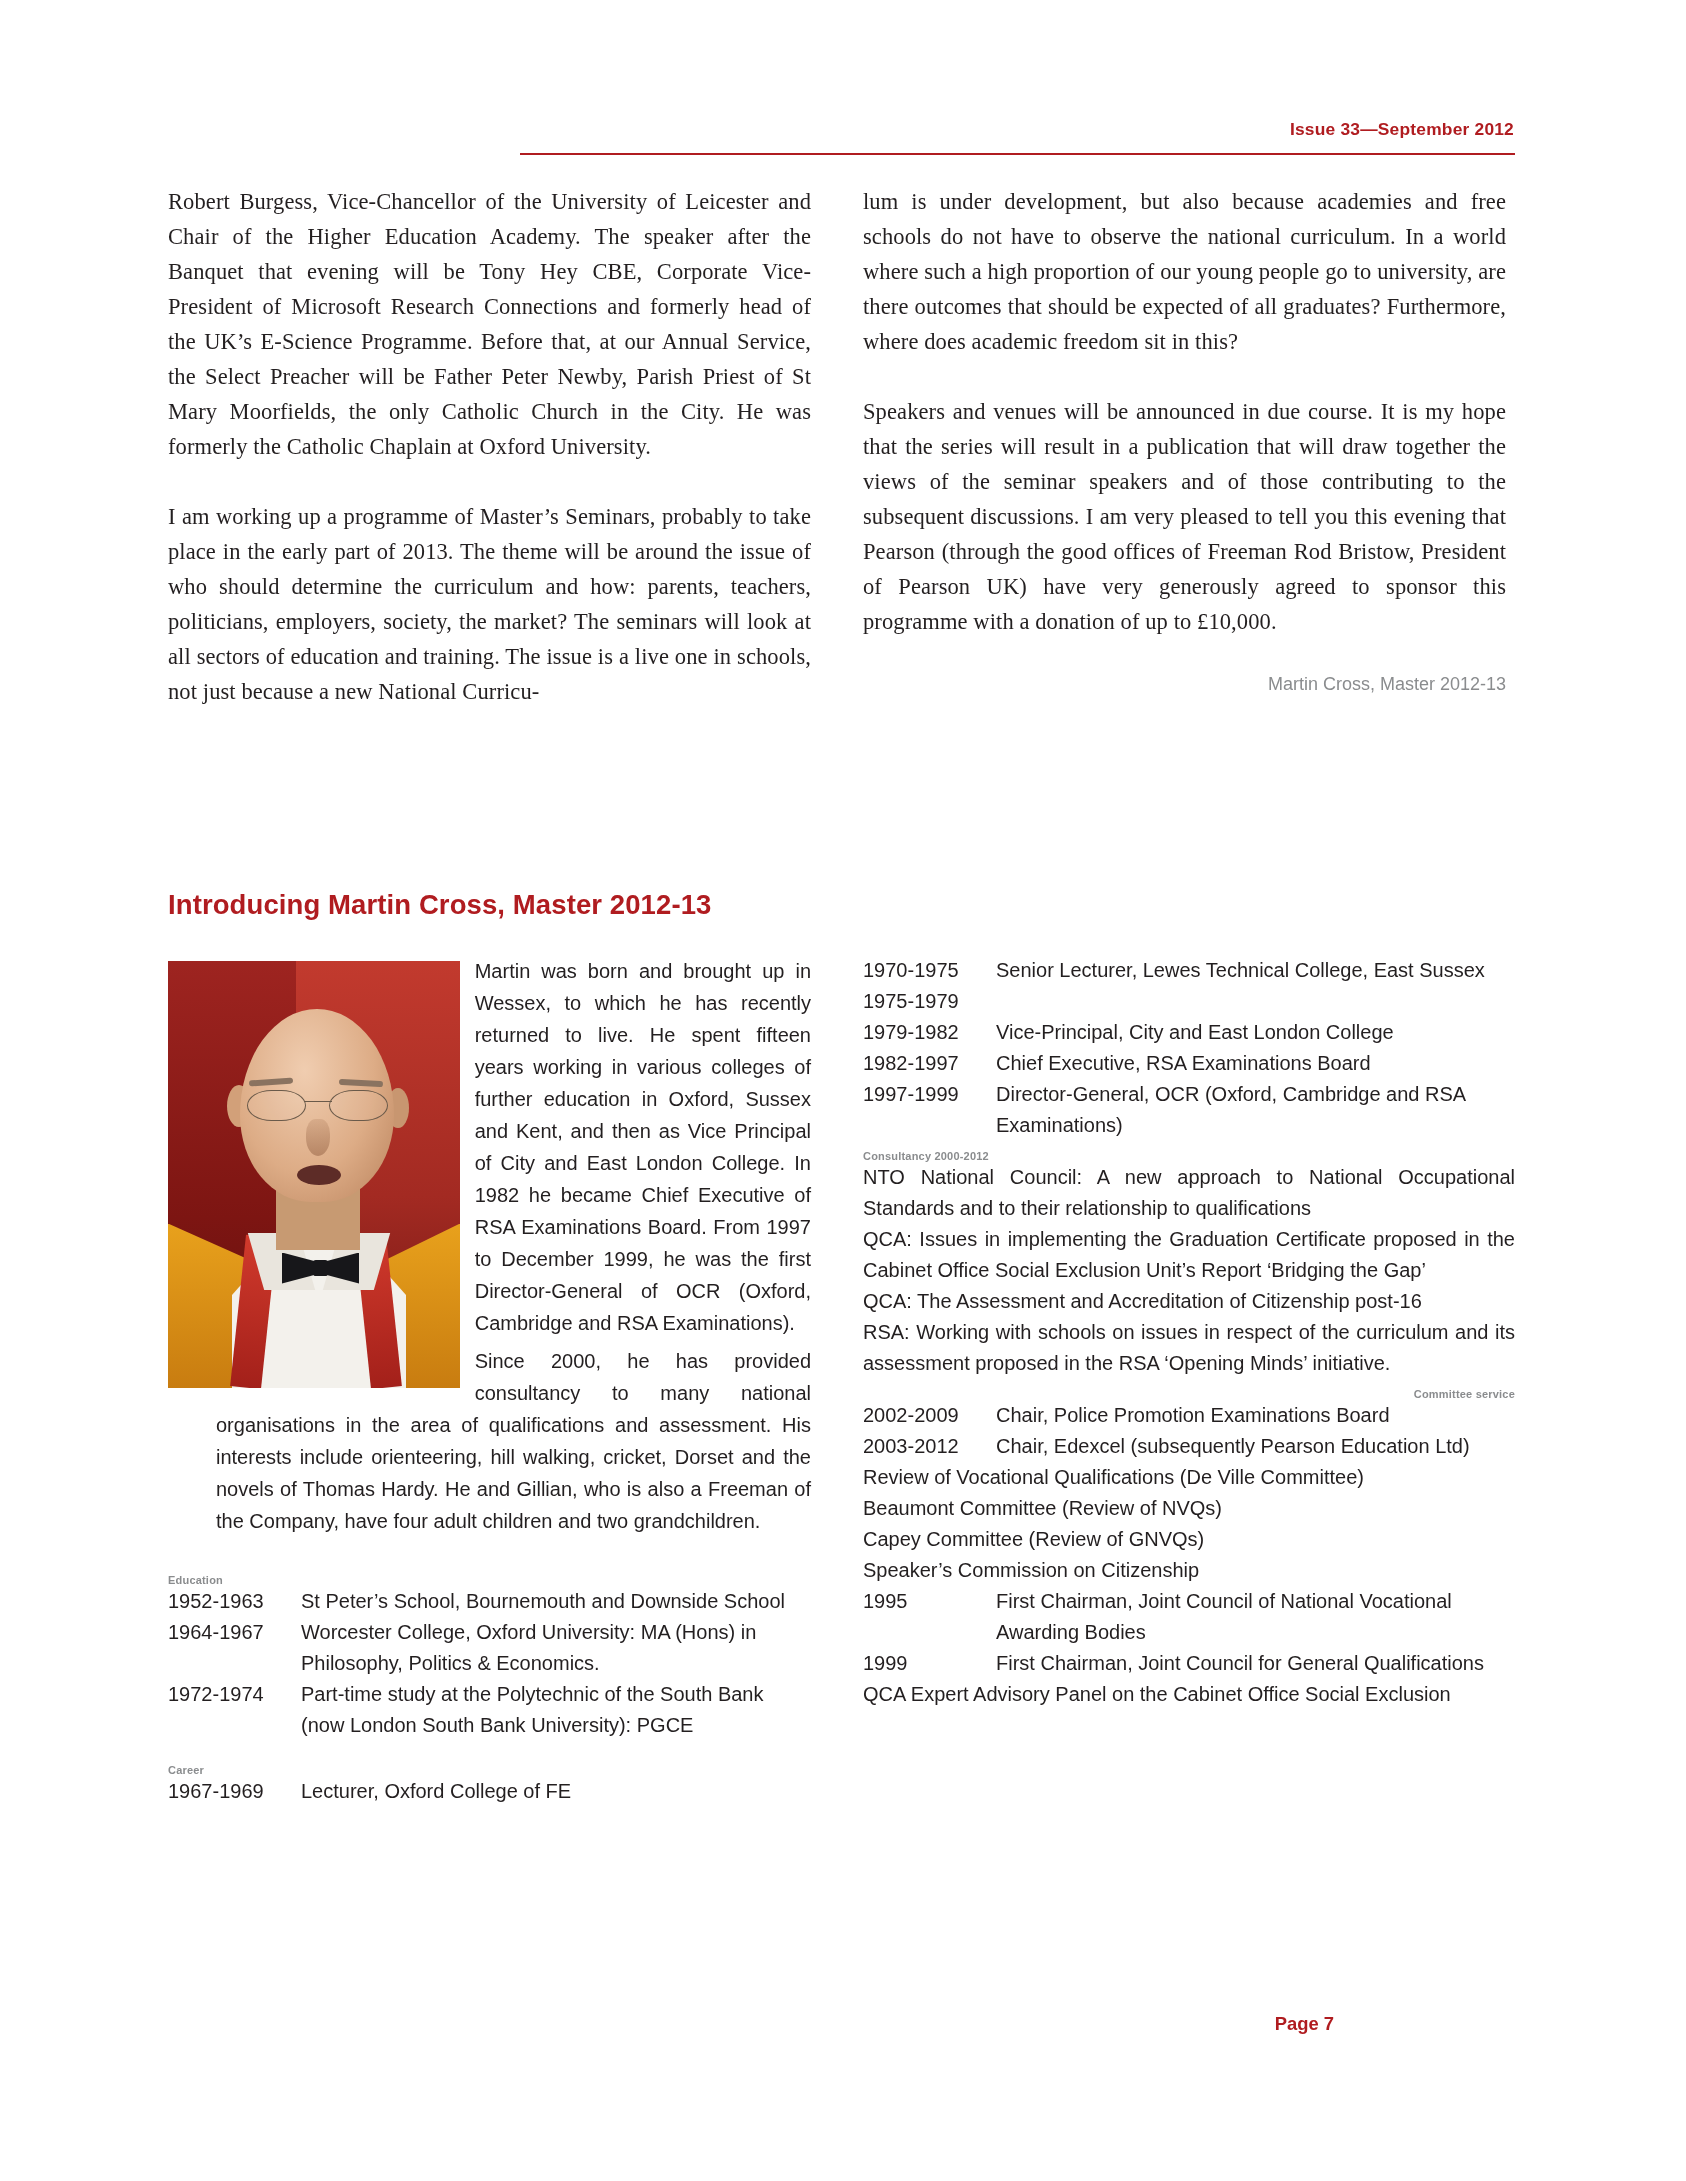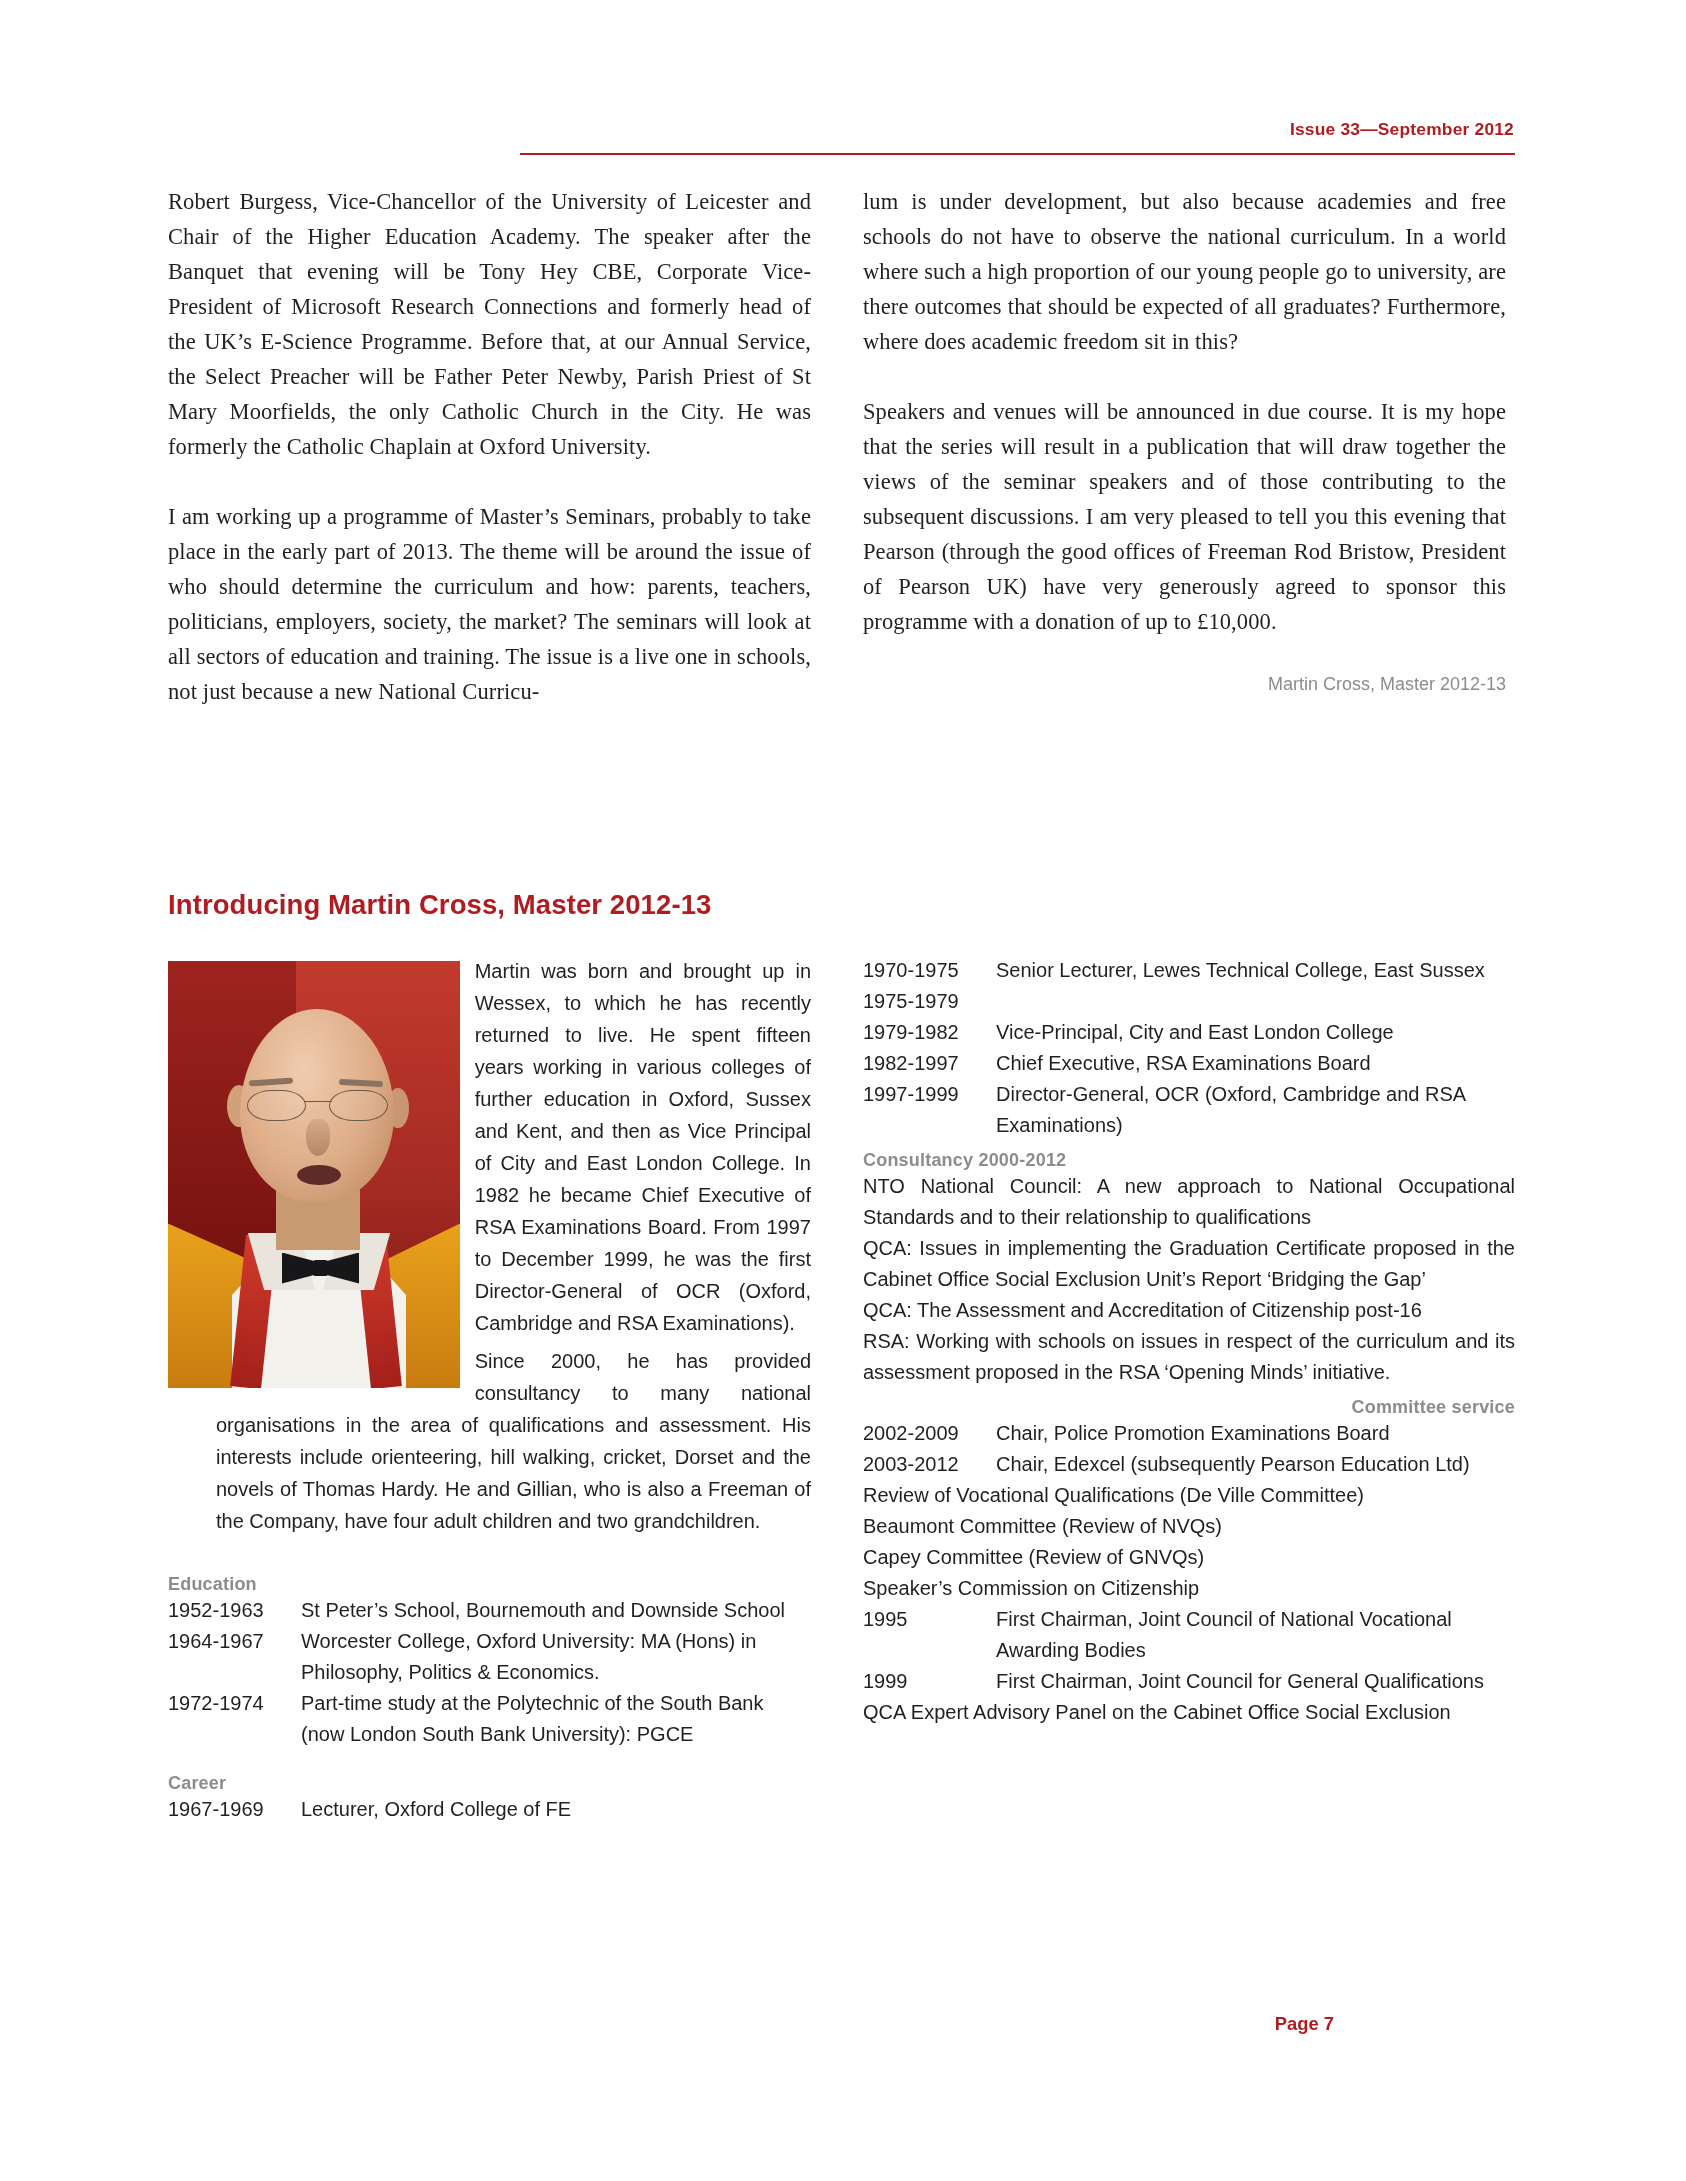--- a/index.html
+++ b/index.html
@@ -195,21 +195,21 @@
   .sans-body {
     font-family: "Liberation Sans", sans-serif;
     font-size: 20px;
     line-height: 32px;
     text-align: justify;
     padding-left: 48px;
   }
   .sub-label {
     font-family: "Liberation Sans", sans-serif;
     font-weight: bold;
-    font-size: 18px;
+    font-size: 11px;
     color: #8a8c8e;
     letter-spacing: 0.2px;
     margin: 0;
   }
 
   
   .entry {
     font-family: "Liberation Sans", sans-serif;
     font-size: 20px;
     line-height: 31px;

